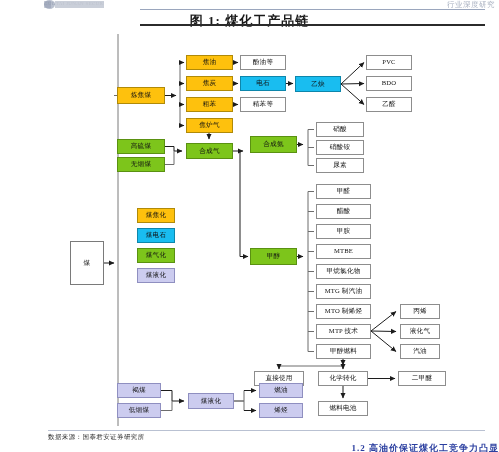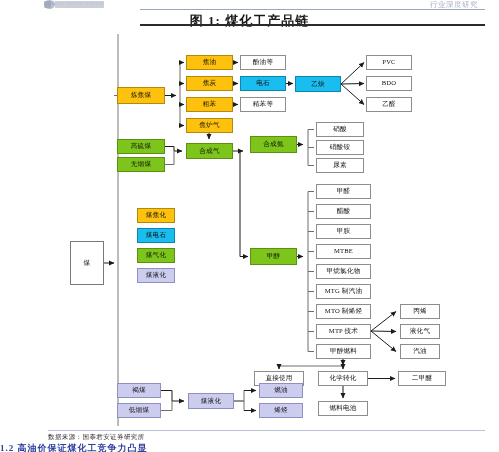--- a/index.html
+++ b/index.html
@@ -6,30 +6,30 @@
   body{width:499px;height:452px;position:relative;overflow:hidden;
        font-family:"Liberation Serif","DejaVu Serif",serif;color:#1a1a1a;}
 
   
   .hdr-line{position:absolute;left:140px;top:9px;width:345px;height:1px;background:#9aa6bd;}
   .hdr-logo{position:absolute;left:44px;top:1px;width:60px;height:7px;
             background:linear-gradient(90deg,#8b96ad 0 12%,transparent 12% 18%,#8b96ad 18% 100%);
             opacity:.45;font-size:5px;color:#6f7b93;letter-spacing:.3px;overflow:hidden;white-space:nowrap;}
   .hdr-logo-badge{position:absolute;left:44px;top:0px;width:11px;height:9px;border-radius:50%;
             background:#7f8ca6;opacity:.55;}
-  .hdr-right{position:absolute;right:21px;top:0px;font-size:7.5px;color:#6e7b96;
+  .hdr-right{position:absolute;right:4px;top:0px;font-size:7.5px;color:#6e7b96;
              opacity:.6;letter-spacing:.5px;white-space:nowrap;}
 
   .fig-title{position:absolute;left:0;right:0;top:12px;text-align:center;
              font-size:13px;font-weight:bold;letter-spacing:1px;color:#1a1a1a;}
   .title-rule{position:absolute;left:140px;top:24px;width:345px;height:1.6px;background:#2b2b2b;}
 
   .source{position:absolute;left:48px;top:433px;font-size:6.5px;color:#2a2a2a;letter-spacing:.4px;}
   .foot-rule{position:absolute;left:48px;top:430px;width:437px;height:.8px;background:#b9c1d2;}
-  .foot-heading{position:absolute;left:0;right:0;top:442px;text-align:left;
+  .foot-heading{position:absolute;left:0;right:0;top:442px;text-align:right;
                 font-size:9px;font-weight:bold;color:#2b3fa0;letter-spacing:1px;
                 overflow:hidden;height:10px;}
 
   
   #canvas{position:absolute;left:0;top:26px;width:499px;height:400px;}
   svg.wires{position:absolute;left:0;top:0;width:499px;height:400px;}
 
   .node{position:absolute;box-sizing:border-box;border:1px solid #8d8d8d;
         display:flex;align-items:center;justify-content:center;
         font-size:6.6px;line-height:1;letter-spacing:.2px;white-space:nowrap;

